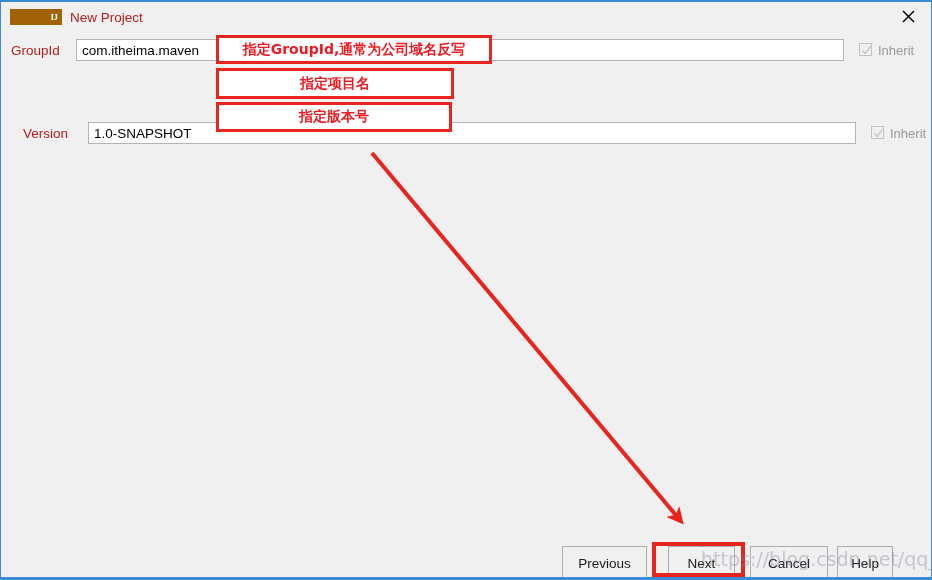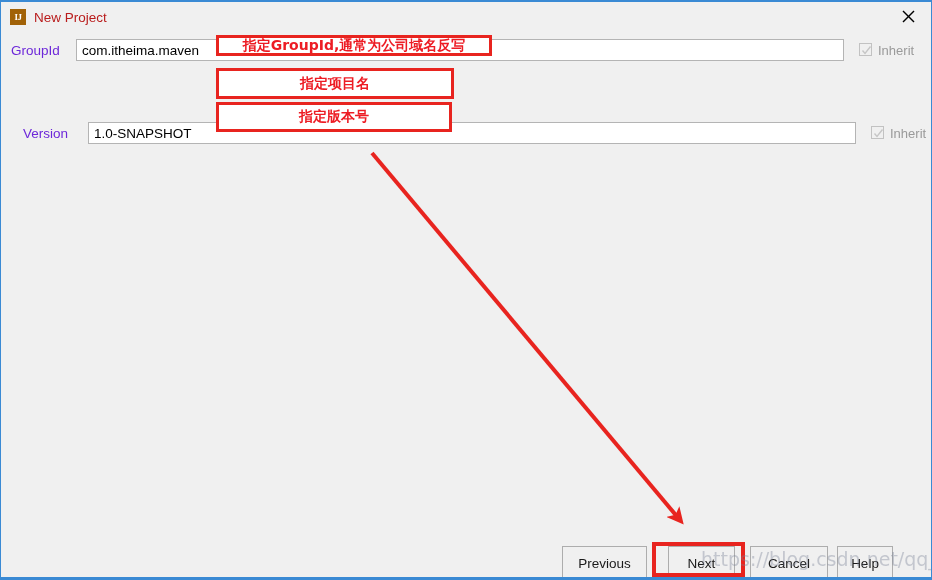--- a/index.html
+++ b/index.html
@@ -39,20 +39,21 @@
     margin-left: 9px;
     background: #a16207;
     color: #ffffff;
     font-size: 9px;
     font-weight: bold;
     line-height: 16px;
     text-align: center;
     letter-spacing: -0.5px;
     font-family: "Liberation Serif", serif;
     flex: none;
+    padding-left: 36px;
   }
   #title-text {
     margin-left: 8px;
     font-size: 13.5px;
     color: #b91c1c;
   }
   #close-button {
     position: absolute;
     right: 0; top: 0;
     width: 46px; height: 29px;
@@ -74,21 +75,21 @@
   }
   #row-groupid   { top: 33px; }
   #row-artifactid{ top: 66px; }
   #row-version   { top: 116px; margin-left: 12px; }
 
   .field-label {
     position: absolute;
     left: 10px;
     width: 62px;
     font-size: 13.5px;
-    color: #6d28d9;
+    color: #b91c1c;
     text-align: left;
   }
   .field-input {
     position: absolute;
     left: 75px;
     width: 768px;
     height: 22px;
     box-sizing: border-box;
     background: #ffffff;
     border: 1px solid #b4b4b4;
@@ -134,21 +135,21 @@
     background: #ffffff;
     display: flex;
     align-items: center;
     justify-content: center;
     color: #ed1c24;
     font-weight: bold;
     font-size: 14px;
     font-family: "DejaVu Sans", "Liberation Sans", sans-serif;
     white-space: nowrap;
   }
-  #annot-groupid    { left: 215px; top: 33px; width: 276px; height: 21px; }
+  #annot-groupid    { left: 215px; top: 33px; width: 276px; height: 29px; }
   #annot-artifactid { left: 215px; top: 66px; width: 238px; height: 31px; }
   #annot-version    { left: 215px; top: 100px; width: 236px; height: 30px; }
 
   
   #arrow-overlay {
     position: absolute;
     left: 0; top: 0;
     width: 930px; height: 576px;
     pointer-events: none;
   }

